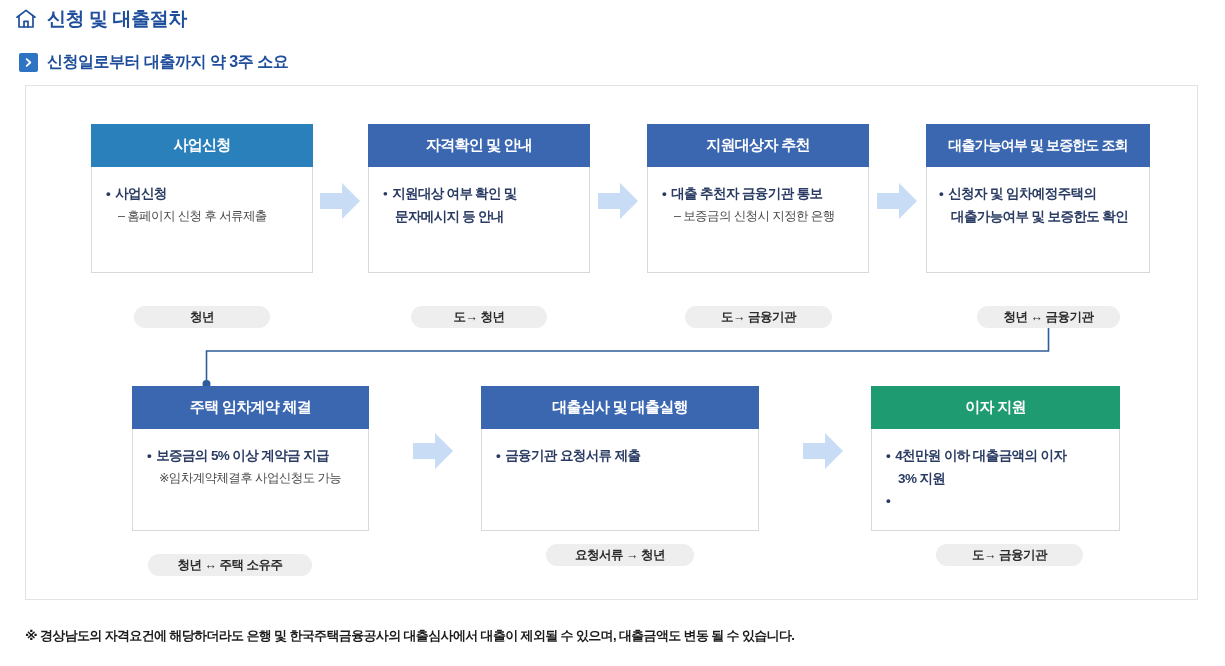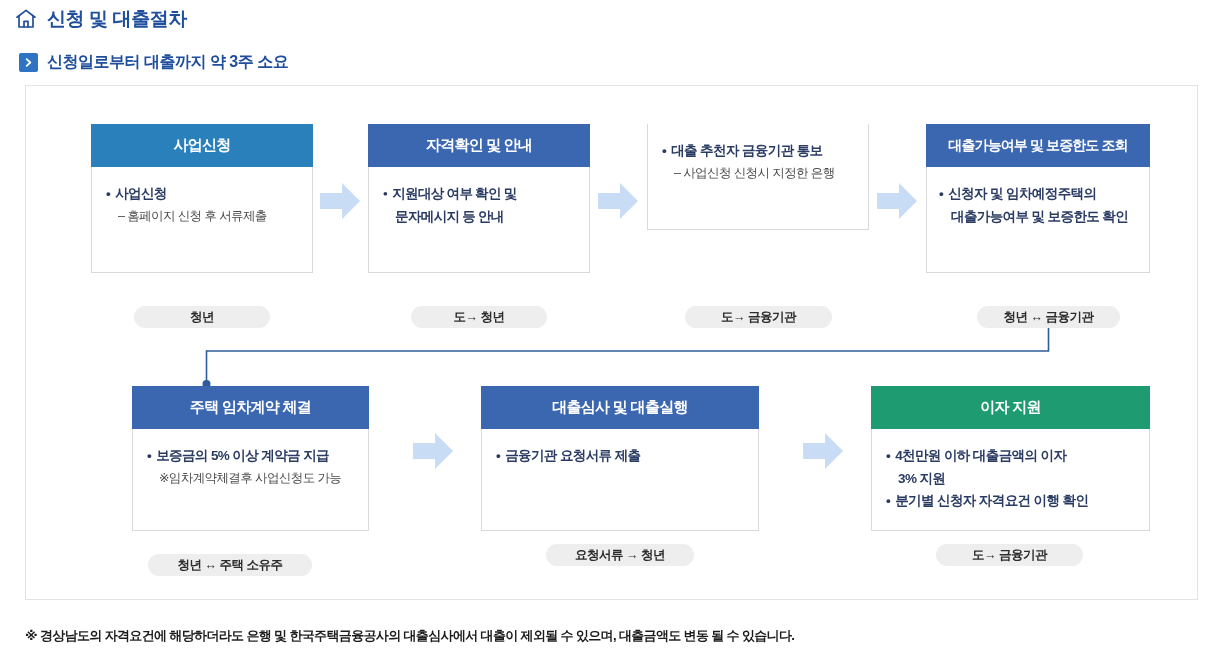--- a/index.html
+++ b/index.html
@@ -238,26 +238,29 @@
     <span>도→ 청년</span>
   </div>
 
   <div class="arrow" style="left:570px; top:94px;">
     <svg width="44" height="42" viewBox="0 0 44 42">
       <path d="M2 13 H24 V3 L42 21 L24 39 V29 H2 Z" fill="#C8DCF5"></path>
     </svg>
   </div>
 
   <div class="step" style="left:621px; top:38px; width:222px;">
+    <div class="step-head" style="background:#3B67B0;">
+      <span>지원대상자 추천</span>
+    </div>
     <div class="step-body" style="height:106px;">
       <div class="bullet-line">
         <span class="dot">•</span>
         <span>대출 추천자 금융기관 통보</span>
       </div>
-      <div class="sub-line">– 사업신청 신청시 지정한 은행</div>
+      <div class="sub-line">– 보증금의 신청시 지정한 은행</div>
     </div>
   </div>
   <div class="pill" style="left:659px; top:220px; width:147px;">
     <span>도→ 금융기관</span>
   </div>
 
   <div class="arrow" style="left:849px; top:94px;">
     <svg width="44" height="42" viewBox="0 0 44 42">
       <path d="M2 13 H24 V3 L42 21 L24 39 V29 H2 Z" fill="#C8DCF5"></path>
     </svg>
@@ -317,35 +320,34 @@
   <div class="pill" style="left:520px; top:458px; width:148px;">
     <span>요청서류 → 청년</span>
   </div>
 
   <div class="arrow" style="left:775px; top:344px;">
     <svg width="44" height="42" viewBox="0 0 44 42">
       <path d="M2 13 H24 V3 L42 21 L24 39 V29 H2 Z" fill="#C8DCF5"></path>
     </svg>
   </div>
 
-  <div class="step" style="left:845px; top:300px; width:279px;">
+  <div class="step" style="left:845px; top:300px; width:249px;">
     <div class="step-head" style="background:#1F9B72;">
       <span>이자 지원</span>
     </div>
     <div class="step-body" style="height:102px;">
       <div class="bullet-line">
         <span class="dot">•</span>
         <span>4천만원 이하 대출금액의 이자</span>
       </div>
       <div class="bullet-line" style="padding-left:12px;">
         <span>3% 지원</span>
       </div>
       <div class="bullet-line">
         <span class="dot">•</span>
-        <span>분기별 신청자 자격요건 이행 확인</span>
       </div>
     </div>
   </div>
   <div class="pill" style="left:910px; top:458px; width:147px;">
     <span>도→ 금융기관</span>
   </div>
 
 </div>
 
 <div class="footnote">※ 경상남도의 자격요건에 해당하더라도 은행 및 한국주택금융공사의 대출심사에서 대출이 제외될 수 있으며, 대출금액도 변동 될 수 있습니다.</div>

